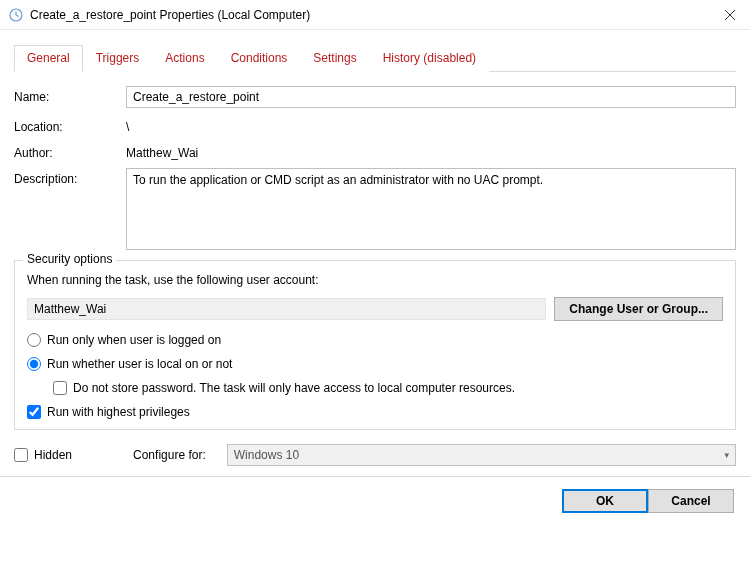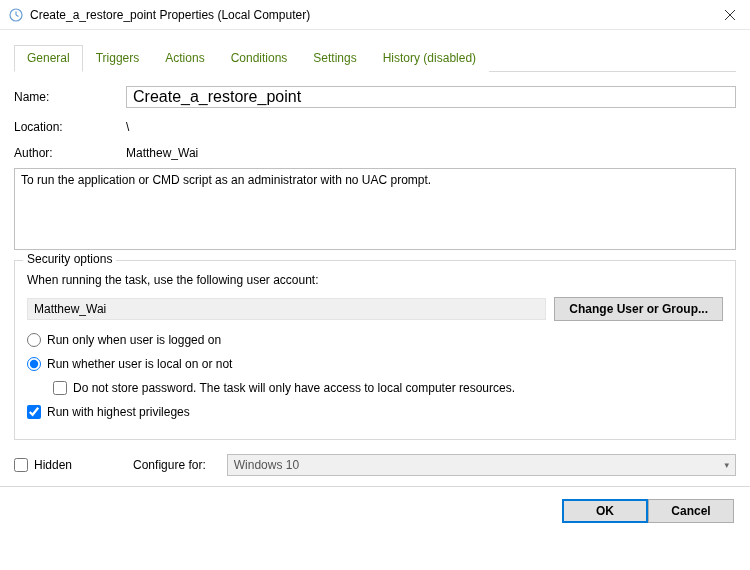--- a/index.html
+++ b/index.html
@@ -34,21 +34,21 @@
     .content { padding: 14px 14px 10px 14px; }
     .tabs {
       display: flex;
       gap: 0;
       border-bottom: 1px solid #d9d9d9;
       margin-bottom: 14px;
     }
     .tab {
       padding: 5px 12px 6px;
       font-size: 12px;
-      color: #4d7c0f;
+      color: #b91c1c;
       background: #fff;
       border: 1px solid transparent;
       border-bottom: none;
       position: relative;
       top: 1px;
     }
     .tab.active {
       border-color: #d9d9d9;
       border-bottom: 1px solid #fff;
       background: #fff;
@@ -61,40 +61,40 @@
     .form-label {
       width: 112px;
       padding-top: 4px;
       font-size: 12px;
     }
     .text-input, .text-display {
       flex: 1;
       border: 1px solid #c0c0c0;
       background: #fff;
       padding: 3px 6px;
-      font-size: 16px;
+      font-size: 12px;
       font-family: inherit;
       color: #000;
       height: 22px;
     }
     .textarea {
       flex: 1;
       border: 1px solid #c0c0c0;
       background: #fff;
       padding: 4px 6px;
       font-size: 12px;
       font-family: inherit;
       height: 82px;
       resize: none;
     }
     .static-text { padding-top: 4px; font-size: 12px; }
     .groupbox {
       border: 1px solid #d9d9d9;
       margin-top: 10px;
-      padding: 12px 12px 10px 12px;
+      padding: 12px 12px 0 12px;
       position: relative;
     }
     .groupbox-title {
       position: absolute;
       top: -9px;
       left: 8px;
       background: #fff;
       padding: 0 4px;
       font-size: 12px;
     }
@@ -202,20 +202,21 @@
     <div class="form-label">Location:</div>
     <div class="static-text">\</div>
   </div>
 
   <div class="form-row">
     <div class="form-label">Author:</div>
     <div class="static-text">Matthew_Wai</div>
   </div>
 
   <div class="form-row">
+    <div class="form-label">Description:</div>
     <textarea class="textarea" style="">To run the application or CMD script as an administrator with no UAC prompt.</textarea>
   </div>
 
   <div class="groupbox">
     <div class="groupbox-title">Security options</div>
 
     <div class="sec-row">When running the task, use the following user account:</div>
 
     <div class="user-row">
       <div class="user-field">Matthew_Wai</div>

